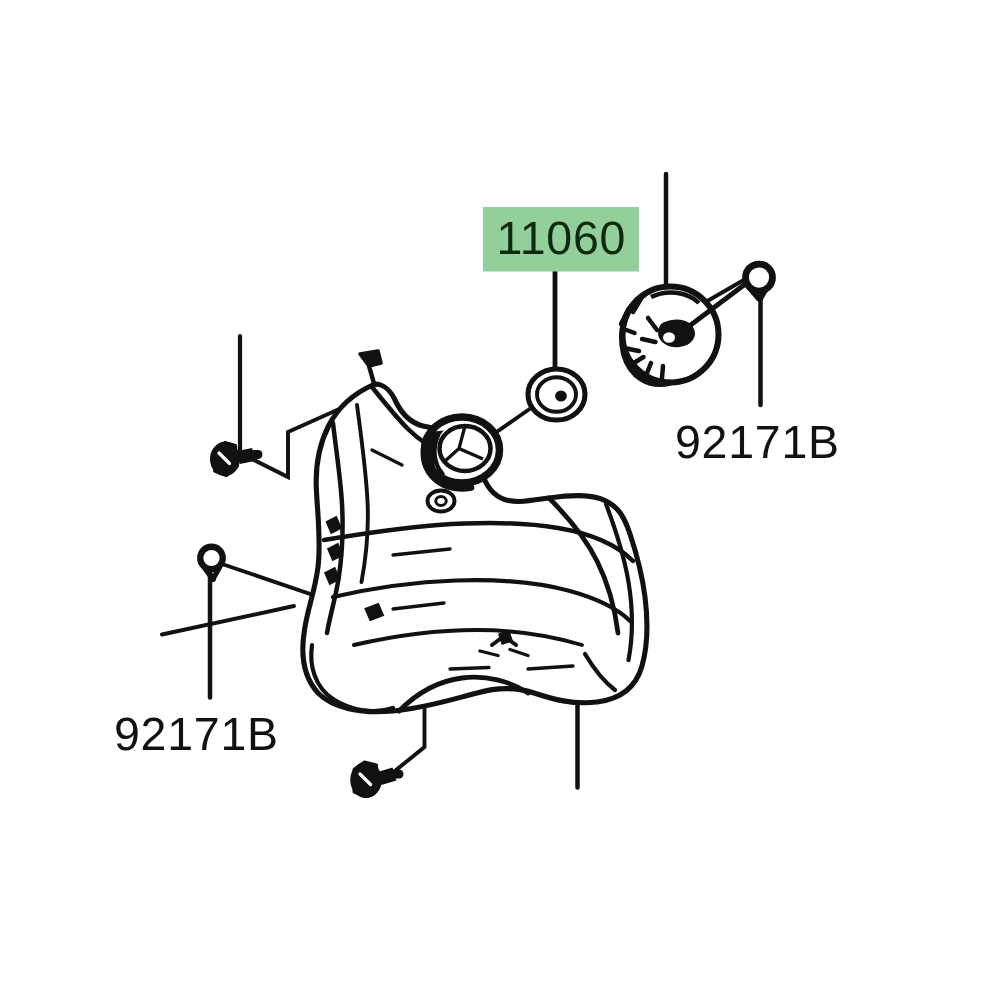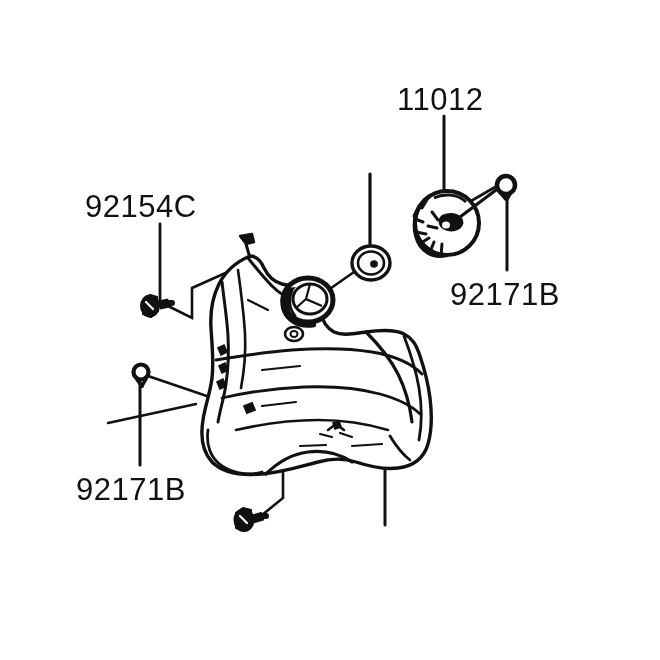--- a/index.html
+++ b/index.html
@@ -262,18 +262,17 @@
     <g>
       <path fill="#111111" stroke="#111111" stroke-width="2" stroke-linejoin="round" d="M 236 513 L 243 508 L 251 510 L 252 525 L 244 531 L 236 528 Z"></path>
       <ellipse cx="244" cy="520" rx="9.5" ry="11" fill="#111111" stroke="#111111" stroke-width="2"></ellipse>
       <path fill="none" stroke="#ffffff" stroke-width="2.2" stroke-linecap="round" d="M 240 516 L 247 523"></path>
       <path fill="#111111" stroke="#111111" stroke-width="9" stroke-linecap="butt" d="M 253 519 L 263 516"></path>
       <path fill="#111111" stroke="#111111" stroke-width="6" stroke-linecap="round" d="M 263 516 L 266 516"></path>
     </g>
 
   </svg>
 
-  <div class="callout-label" id="cl-0" style="left: 397px; top: 84px;">11012</div>
-  <div class="callout-label" id="cl-2" style="left: 85px; top: 191px;">92154C</div>
+  <div class="callout-label highlighted" id="cl-1" style="left: 322px; top: 138px; background: rgb(146, 207, 154);">11060</div>
   <div class="callout-label" id="cl-3" style="left: 450px; top: 279px;">92171B</div>
   <div class="callout-label" id="cl-4" style="left: 76px; top: 474px;">92171B</div>
 
 </div>
 
 </body></html>

